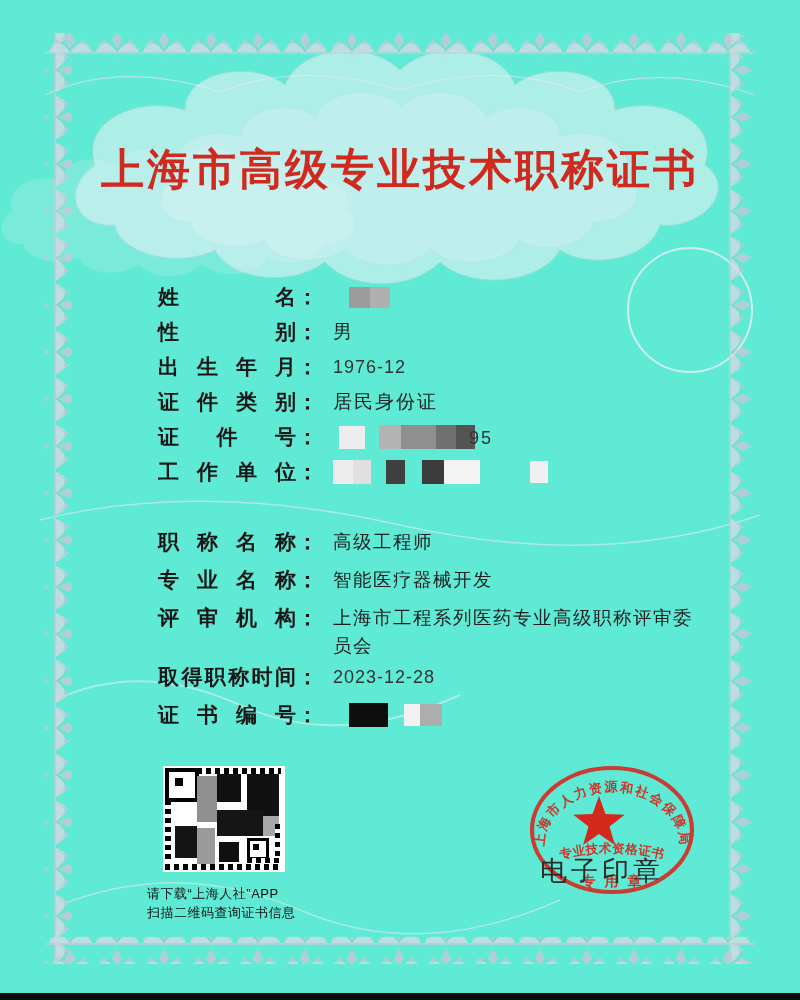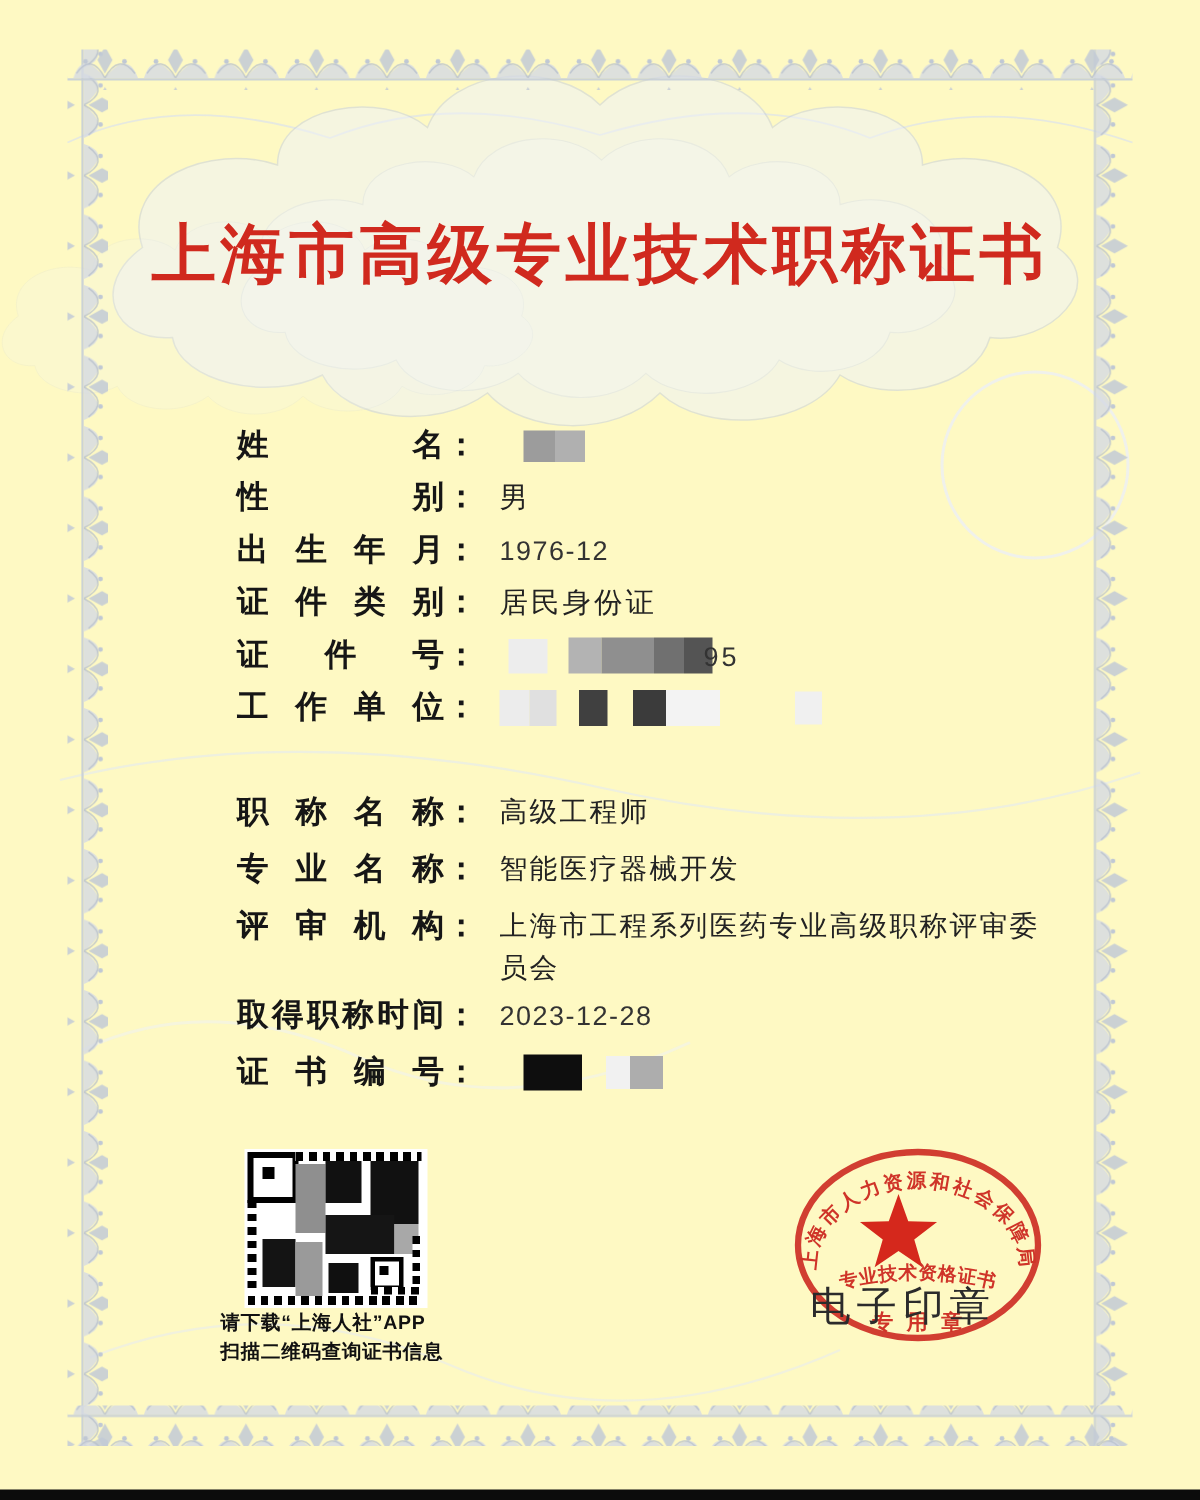--- a/index.html
+++ b/index.html
@@ -1,16 +1,16 @@
 <!DOCTYPE html>
 <html><head>
 <meta charset="utf-8">
 <style>
   html,body{margin:0;padding:0;background:#e9e9e9;}
-  .page{position:relative;width:800px;height:1000px;background:#fef9c3;overflow:hidden;
+  .page{position:relative;width:800px;height:1000px;background:#5eead4;overflow:hidden;
         font-family:"Liberation Sans","DejaVu Sans",sans-serif;}
   svg.bg,svg.border-frame{position:absolute;left:0;top:0;pointer-events:none;}
   .title{position:absolute;top:141px;left:0;width:100%;text-align:center;margin:0;
          font-size:43px;font-weight:800;color:#d0291e;letter-spacing:3px;}
   .fields{position:absolute;left:158px;width:570px;}
   #group-personal{top:284px;}
   #group-professional{top:528px;}
   #group-issue{top:664px;}
   .field-row{display:flex;align-items:center;margin-bottom:9px;min-height:26px;}
   .field-label{display:flex;justify-content:space-between;width:138px;
@@ -26,21 +26,21 @@
   #group-professional .field-label,#group-professional .colon{line-height:28px;}
   #group-issue .field-row{margin-bottom:12px;}
   .redact{display:inline-block;}
   .suffix{font-family:"Liberation Sans","DejaVu Sans",sans-serif;font-size:18px;
           margin-left:-6px;align-self:flex-end;color:#333;}
   .qr-wrap{position:absolute;left:147px;top:766px;width:180px;}
   .qr{position:relative;width:122px;height:106px;background:#fff;margin-left:16px;}
   .qb{position:absolute;}
   .dashH{background:repeating-linear-gradient(90deg,#000 0 5px,#fff 5px 9px);}
   .dashV{background:repeating-linear-gradient(180deg,#000 0 5px,#fff 5px 9px);}
-  .qr-caption{font-size:13px;font-weight:700;line-height:19px;
+  .qr-caption{margin-top:12px;font-size:13px;font-weight:400;line-height:19px;
               letter-spacing:.5px;color:#111;width:172px;}
   .seal{position:absolute;left:520px;top:756px;}
   .seal text,.seal textPath{font-family:"Liberation Serif","DejaVu Serif",serif;font-weight:700;}
   .eseal{position:absolute;left:540px;top:853px;font-size:27px;font-weight:400;
          letter-spacing:4px;color:#2b2b2b;}
   .bottom-bar{position:absolute;left:0;bottom:0;width:800px;height:7px;background:#0c0c0c;}
 </style>
 </head>
 <body>
 

